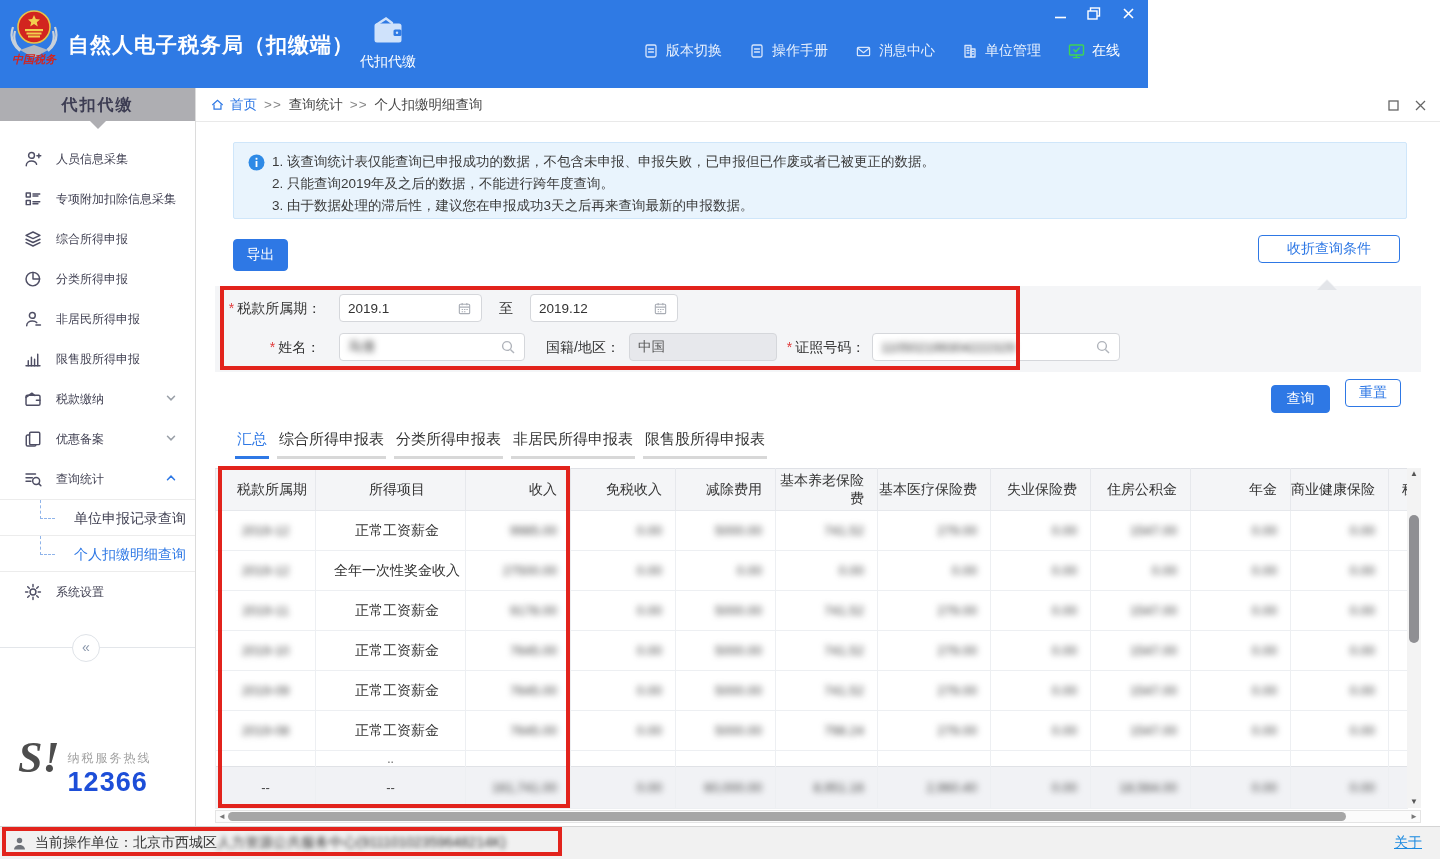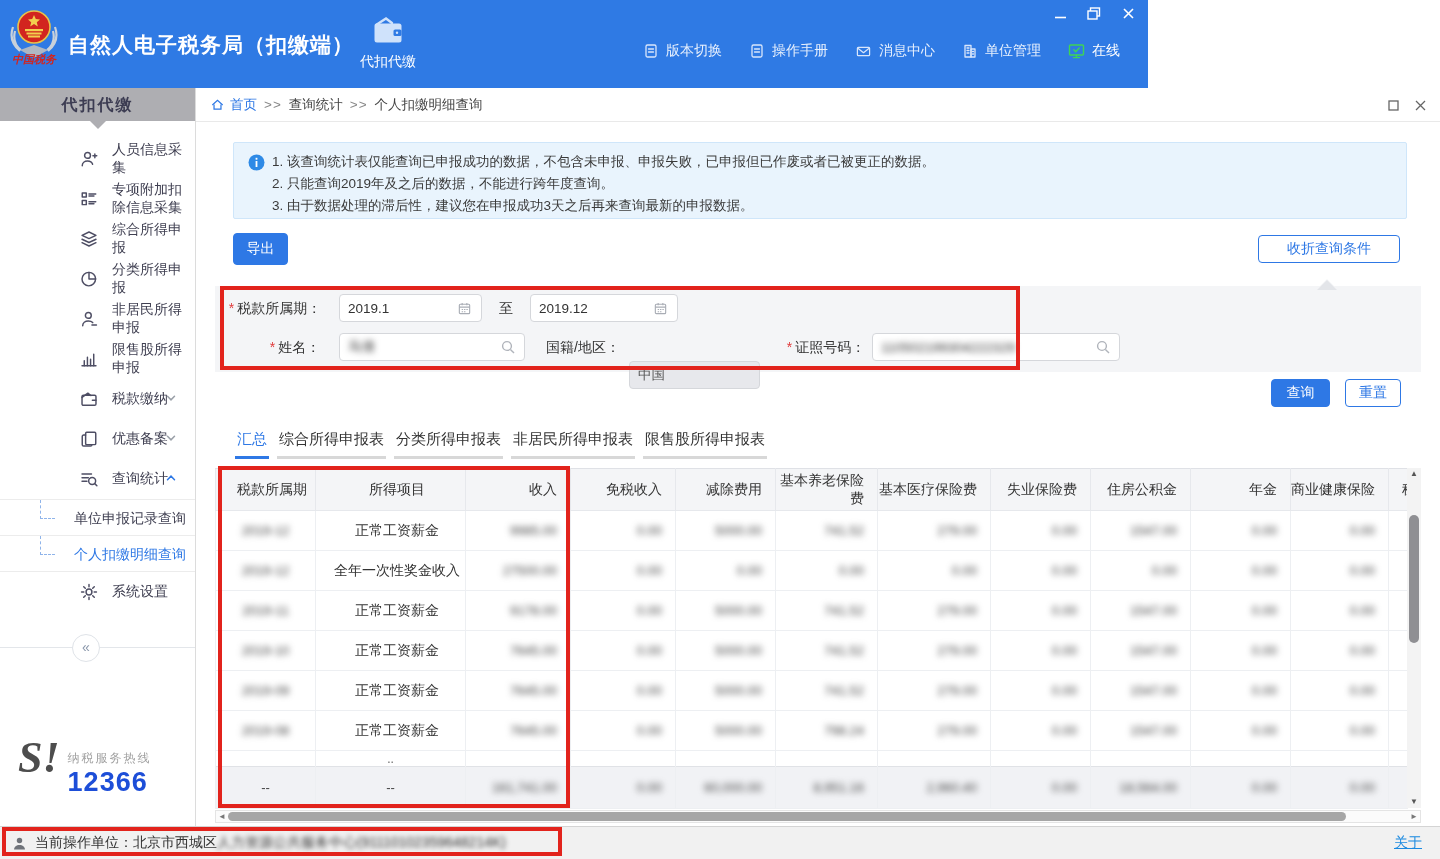--- a/index.html
+++ b/index.html
@@ -16,21 +16,21 @@
   .module-tab .mt-label{display:block;margin-top:5px;color:#fff;font-size:14px;}
   .top-menu{position:absolute;right:28px;top:42px;display:flex;gap:27px;align-items:center;}
   .top-menu-item{display:flex;align-items:center;gap:7px;color:#e7f0fd;font-size:14px;cursor:pointer;}
   .online-item{display:flex;align-items:center;gap:7px;color:#fff;font-size:14px;cursor:pointer;}
 
   
   .sidebar{position:absolute;left:0;top:88px;width:196px;bottom:33px;background:#fff;border-right:1px solid #dcdcdc;}
   .sidebar-header{position:relative;height:33px;background:#aeaeb2;color:#3c3c52;font-size:16px;font-weight:bold;text-align:center;line-height:33px;letter-spacing:2px;}
   .sidebar-header:after{content:"";position:absolute;left:50%;top:33px;margin-left:-8px;border:8px solid transparent;border-top-color:#aeaeb2;border-bottom-width:0;}
   .side-menu{padding-top:18px;}
-  .side-item{position:relative;height:40px;display:flex;align-items:center;padding-left:40px;gap:14px;font-size:14px;color:#3f3f51;cursor:pointer;margin-left:40px;}
+  .side-item{position:relative;height:40px;display:flex;align-items:center;padding-left:24px;gap:14px;font-size:12px;color:#3f3f51;cursor:pointer;}
   .side-item .chev{position:absolute;right:18px;top:13px;}
   .submenu{border-top:1px solid #ececec;}
   .sub-item{position:relative;height:36px;line-height:36px;padding-left:74px;font-size:14px;color:#3f3f51;border-bottom:1px solid #ececec;cursor:pointer;}
   .sub-item:before{content:"";position:absolute;left:40px;top:0;height:18px;width:14px;border-left:1px dashed #8fb4ea;border-bottom:1px dashed #8fb4ea;}
   .sub-item.active{color:var(--primary-blue,#2e78e5);}
   .collapse-row{position:relative;margin-top:22px;height:26px;}
   .collapse-row .line{position:absolute;left:0;right:0;top:13px;border-top:1px solid #e3e6ea;}
   .collapse-btn{position:absolute;left:72px;top:0;width:28px;height:28px;border:1px solid #dfe3e8;border-radius:50%;background:#fff;color:#8a97ab;text-align:center;line-height:25px;font-size:14px;cursor:pointer;}
   .hotline{position:absolute;left:18px;bottom:28px;display:flex;align-items:flex-start;gap:8px;}
   .hotline-logo{font-size:44px;font-weight:bold;font-style:italic;color:#4d4d4d;line-height:0.9;font-family:"Liberation Serif","DejaVu Serif",serif;}
@@ -47,21 +47,21 @@
   .doc-controls span{cursor:pointer;font-size:13px;}
 
   
   .notice{position:absolute;left:37px;top:54px;width:1174px;height:77px;background:#e9f4fd;border:1px solid #cfe6fa;border-radius:2px;padding:9px 12px 0 14px;}
   .notice .n-icon{flex:0 0 24px;padding-top:2px;}
   .notice .lines{flex:1;}
   .notice .lines div{font-size:13.5px;color:#3a3a3a;line-height:20px;margin-bottom:2px;}
 
   
   .btn{display:inline-flex;align-items:center;justify-content:center;border-radius:4px;font-size:14px;cursor:pointer;}
-  .btn-primary{background:var(--primary-blue,#2e78e5);color:#fff;border:1px solid var(--primary-blue,#2e78e5);}
+  .btn-primary{background:var(--primary-blue,#2e78e5);color:#fff;border:1px solid var(--primary-blue,#2e78e5);margin-top:6px;}
   .btn-outline{background:#fff;color:var(--primary-blue,#2e78e5);border:1px solid var(--primary-blue,#2e78e5);}
   .export-btn{position:absolute;left:37px;top:145px;width:55px;height:32px;}
   .collapse-filter-btn{position:absolute;left:1062px;top:147px;width:142px;height:28px;}
   .panel-caret{position:absolute;left:1122px;top:182px;width:0;height:0;border:9px solid transparent;border-bottom:9px solid #f4f5f7;z-index:2;}
   .panel-caret:before{content:"";position:absolute;left:-10px;top:-9px;border:10px solid transparent;border-bottom:10px solid #e3e5e9;z-index:-1;}
 
   
   .query-panel{position:absolute;left:19px;top:198px;width:1206px;height:86px;background:#f4f5f7;}
   .f-label{position:absolute;font-size:14px;color:#333;text-align:center;}
   .f-label .req{color:#e03a3a;margin-right:3px;}
@@ -424,21 +424,21 @@
     <div class="fld" style="left:143px;top:245px;width:186px;">
       <span class="val blur">马倩</span>
       <span class="f-ic">
         <svg width="16" height="16" viewBox="0 0 16 16" fill="none" stroke="#b0b4bb" stroke-width="1.4">
             <circle cx="7" cy="7" r="4.4"></circle>
             <path d="M10.4 10.4L14 14"></path>
           </svg>
       </span>
     </div>
     <div class="f-label" style="left:344px;top:251px;width:86px;">国籍/地区：</div>
-    <div class="fld disabled" style="left:433px;top:245px;width:131px;margin-top:28px;">
+    <div class="fld disabled" style="left:433px;top:245px;width:148px;">
       <span class="val">中国</span>
     </div>
     <div class="f-label" style="left:588px;top:251px;width:84px;"><span class="req">*</span><span>证照号码：</span></div>
     <div class="fld" style="left:676px;top:245px;width:248px;">
       <span class="val blur">110502199304222329</span>
       <span class="f-ic">
         <svg width="16" height="16" viewBox="0 0 16 16" fill="none" stroke="#b0b4bb" stroke-width="1.4">
             <circle cx="7" cy="7" r="4.4"></circle>
             <path d="M10.4 10.4L14 14"></path>
           </svg>

